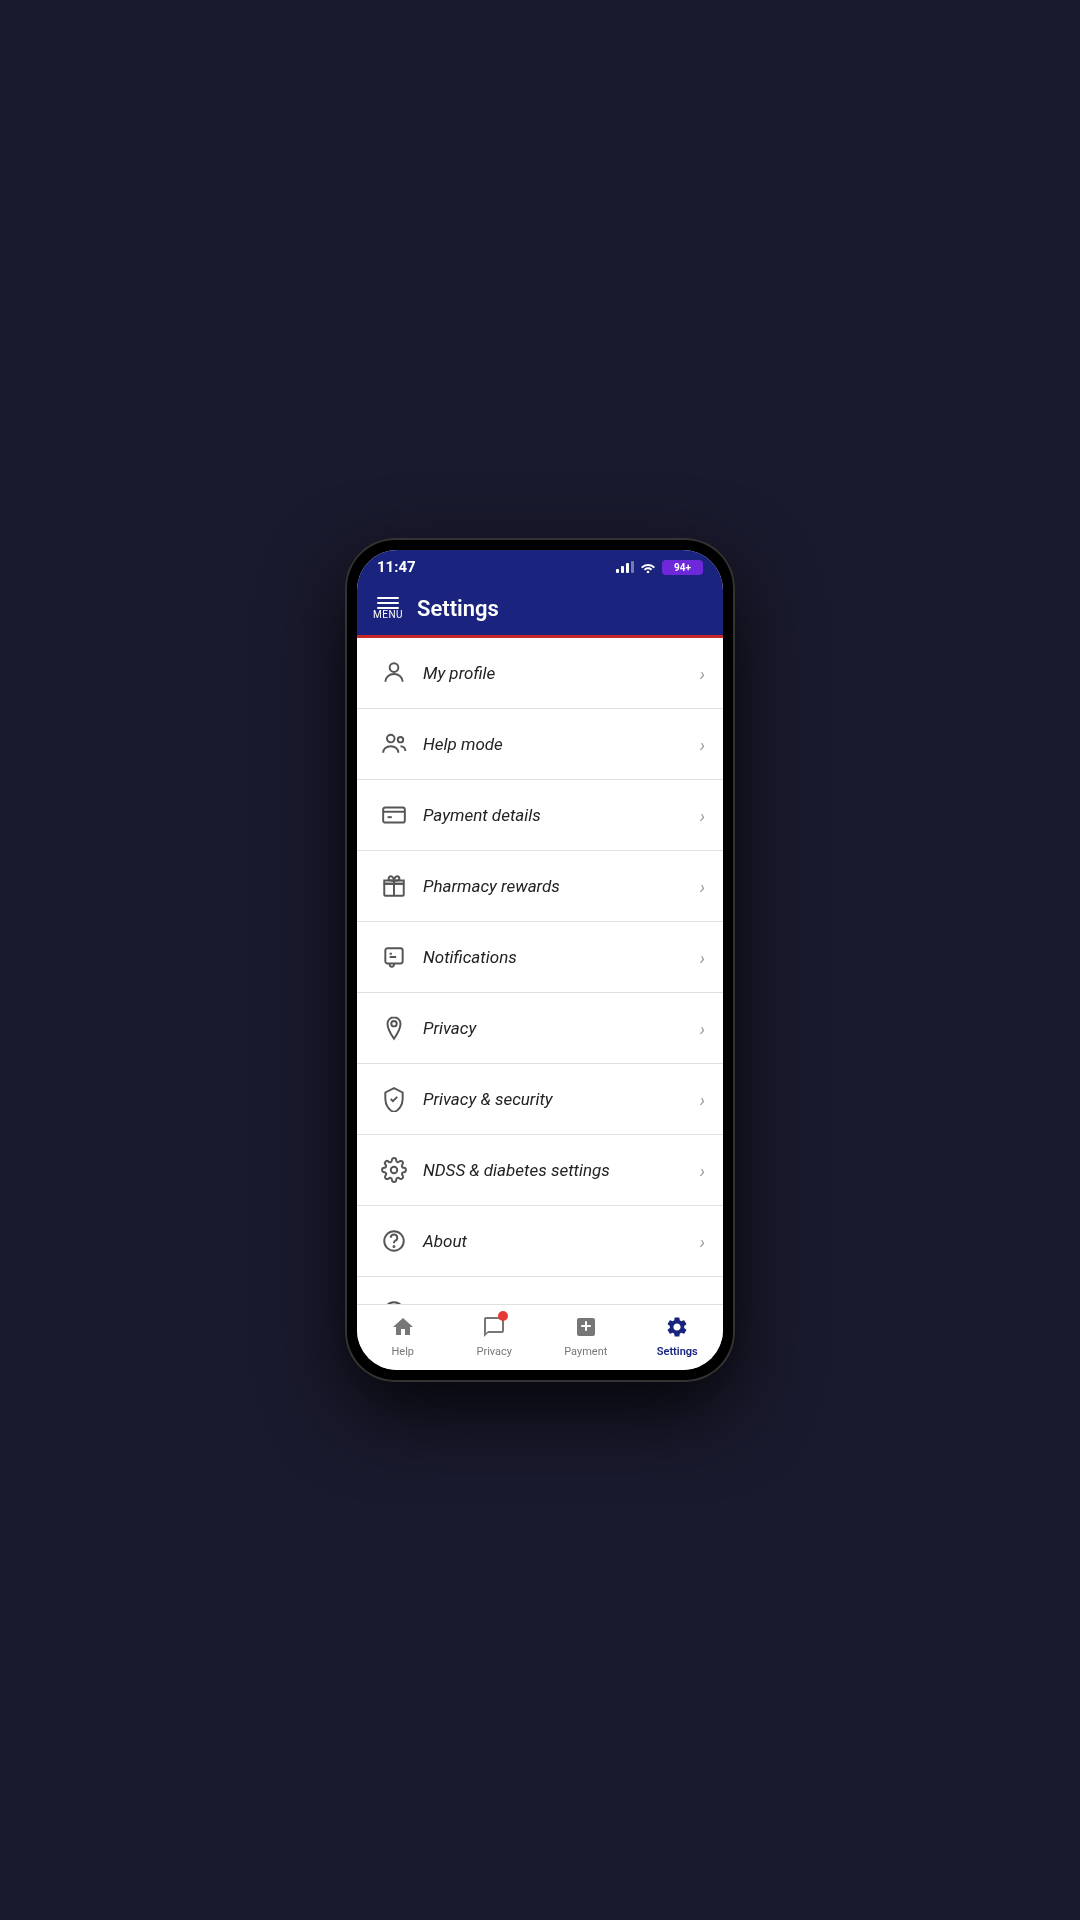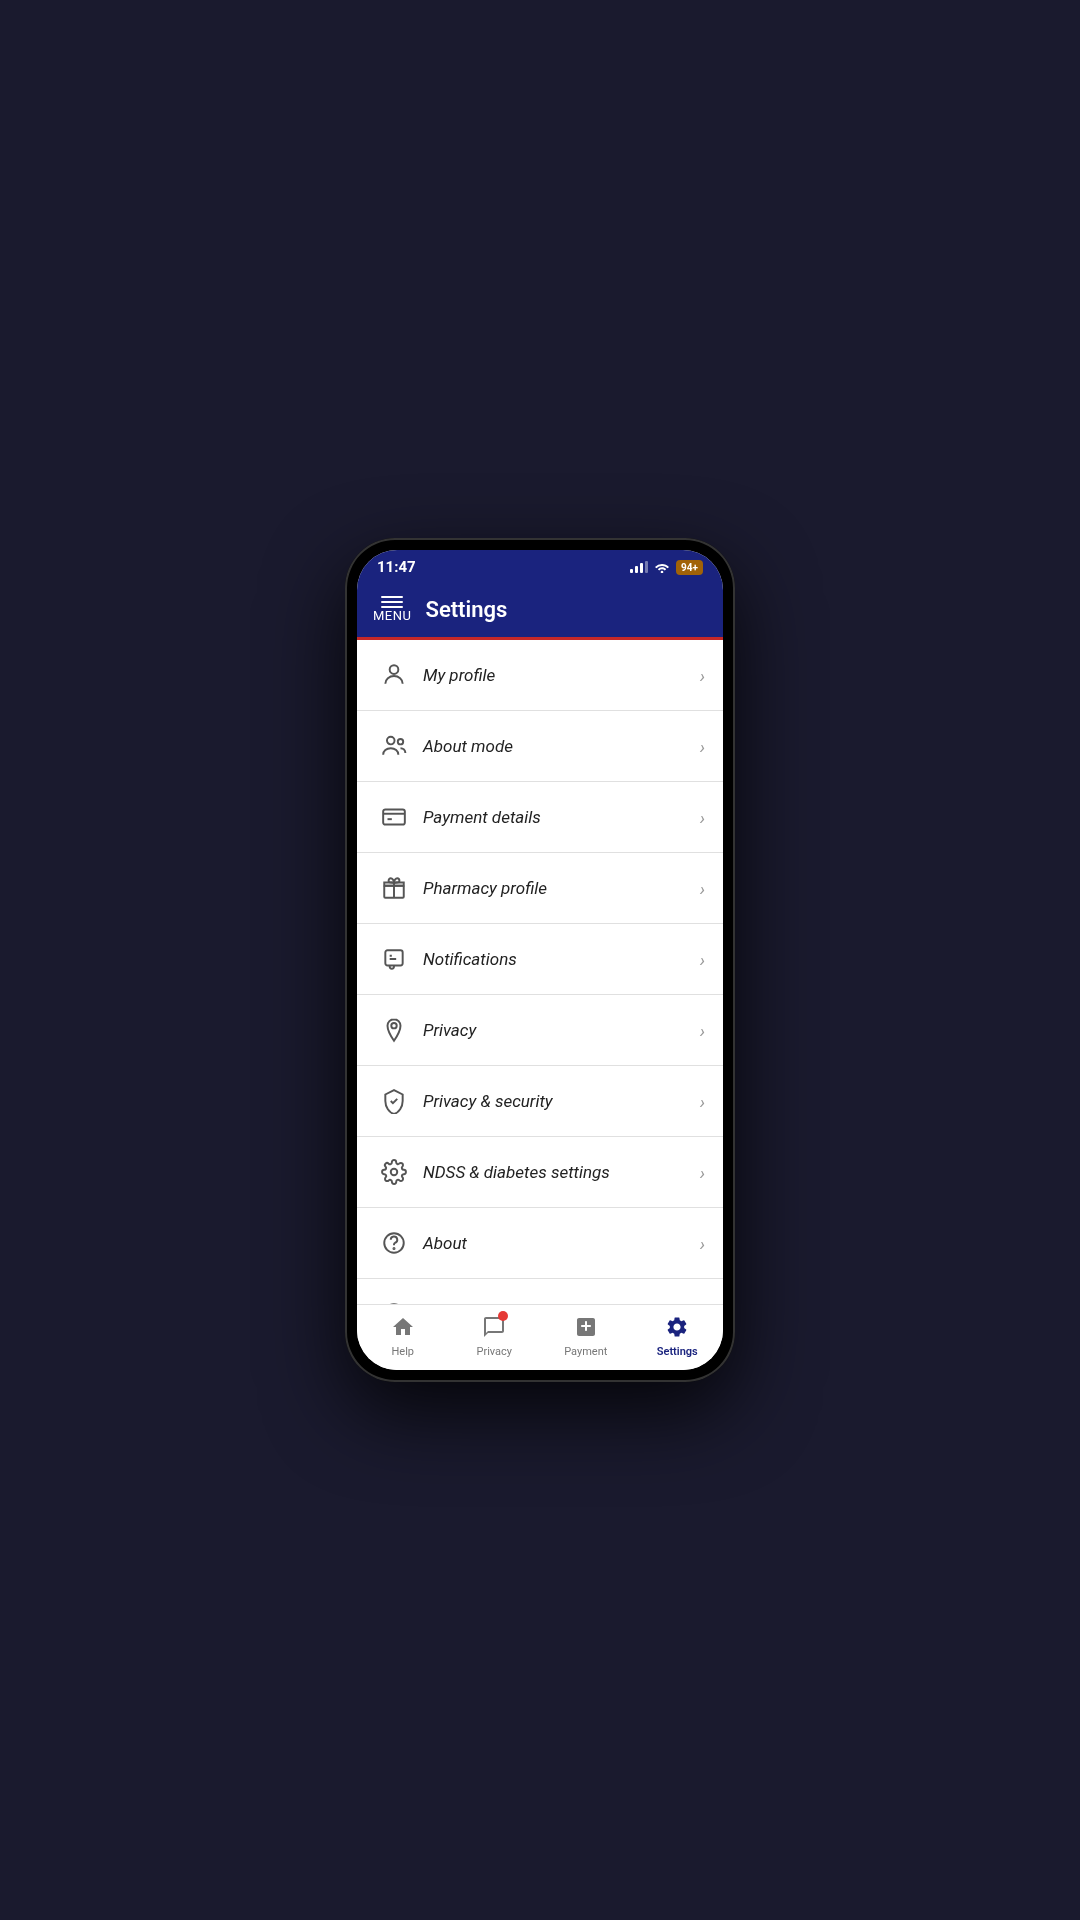--- a/index.html
+++ b/index.html
@@ -60,25 +60,25 @@
       height: 12px;
     }
 
     .signal-bars span {
       background: white;
       width: 3px;
       border-radius: 1px;
     }
 
     .battery-badge {
-      background: #a16207;
+      background: #6d28d9;
       color: white;
       font-size: 10px;
       font-weight: 700;
-      padding: 2px 5px;
+      padding: 2px 12px;
       border-radius: 4px;
     }
 
     
     .header {
       background: #1a237e;
       padding: 12px 16px 14px;
       display: flex;
       align-items: center;
       gap: 14px;
@@ -95,21 +95,21 @@
     .menu-icon span {
       display: block;
       width: 22px;
       height: 2px;
       background: white;
       border-radius: 2px;
     }
 
     .menu-label {
       color: white;
-      font-size: 13px;
+      font-size: 10px;
       text-align: center;
       margin-top: 0;
       letter-spacing: 0.5px;
     }
 
     .header-title {
       color: white;
       font-size: 22px;
       font-weight: 600;
     }
@@ -267,21 +267,21 @@
 
       <div class="settings-item">
         <div class="item-icon">
           <svg viewBox="0 0 24 24" fill="none" stroke="#555" stroke-width="1.8">
             <circle cx="9" cy="7" r="3.5"></circle>
             <path d="M2 20c0-3.5 3-6 7-6s7 2.5 7 6"></path>
             <circle cx="18" cy="8" r="2.5"></circle>
             <path d="M18 14c2.5 0 4.5 1.8 4.5 4.5"></path>
           </svg>
         </div>
-        <span class="item-label">About mode</span>
+        <span class="item-label">Help mode</span>
         <span class="item-chevron">›</span>
       </div>
 
       <div class="settings-item">
         <div class="item-icon">
           <svg viewBox="0 0 24 24" fill="none" stroke="#555" stroke-width="1.8">
             <rect x="2" y="5" width="20" height="14" rx="2"></rect>
             <path d="M2 9h20"></path>
             <path d="M6 14h4"></path>
           </svg>
@@ -293,21 +293,21 @@
       <div class="settings-item">
         <div class="item-icon">
           <svg viewBox="0 0 24 24" fill="none" stroke="#555" stroke-width="1.8">
             <rect x="3" y="10" width="18" height="11" rx="1"></rect>
             <path d="M3 10h18V7H3z"></path>
             <path d="M12 7V21"></path>
             <path d="M12 7c0-2 1.5-4 3-4 1 0 2 1 2 2.5 0 2-5 1.5-5 1.5z"></path>
             <path d="M12 7c0-2-1.5-4-3-4-1 0-2 1-2 2.5 0 2 5 1.5 5 1.5z"></path>
           </svg>
         </div>
-        <span class="item-label">Pharmacy profile</span>
+        <span class="item-label">Pharmacy rewards</span>
         <span class="item-chevron">›</span>
       </div>
 
       <div class="settings-item">
         <div class="item-icon">
           <svg viewBox="0 0 24 24" fill="none" stroke="#555" stroke-width="1.8">
             <rect x="4" y="4" width="16" height="14" rx="2"></rect>
             <path d="M8 18v1a2 2 0 0 0 4 0v-1"></path>
             <path d="M8 9h2M8 12h6"></path>
           </svg>

